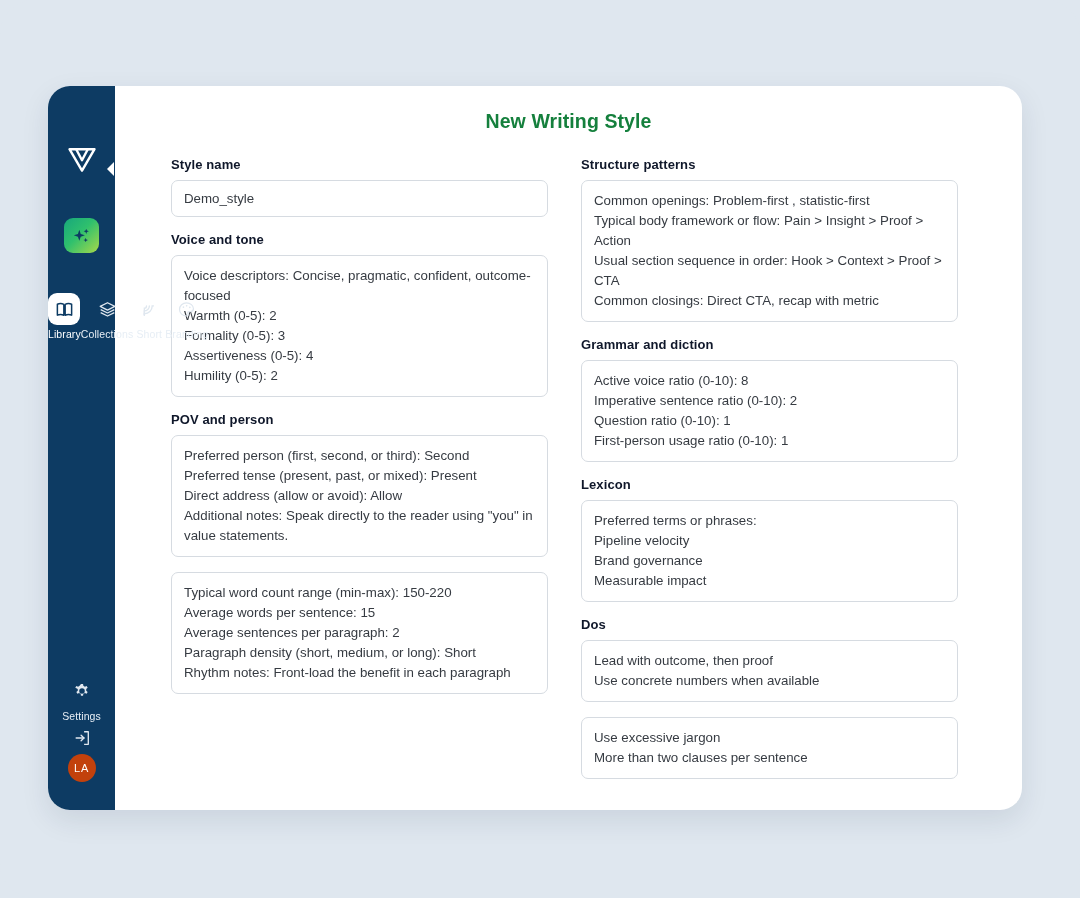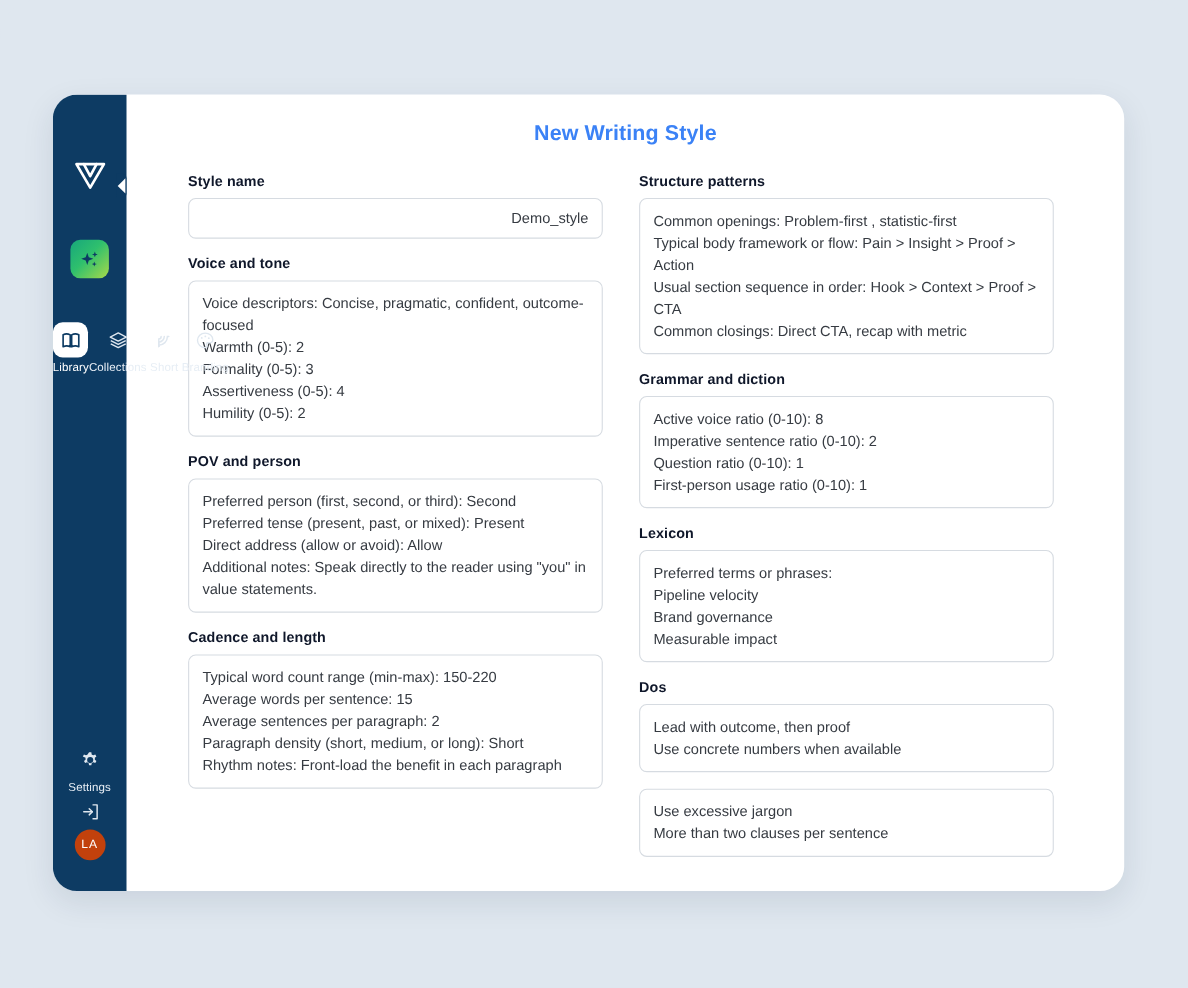--- a/index.html
+++ b/index.html
@@ -128,21 +128,21 @@
   
   .main {
     flex: 1 1 auto;
     padding: 24px 56px 0 56px;
     overflow: hidden;
   }
   .page-title {
     text-align: center;
     font-size: 19.5px;
     font-weight: 700;
-    color: #3b82f6;
+    color: #15803d;
     letter-spacing: .1px;
     margin-bottom: 24px;
   }
   .cols {
     display: flex;
     gap: 33px;
     align-items: flex-start;
   }
   .col { width: 377px; flex: 0 0 377px; }
 
@@ -160,21 +160,21 @@
     border-radius: 7px;
     background: #ffffff;
     color: #363b42;
     font-family: "Liberation Sans", sans-serif;
     font-size: 13.3px;
     line-height: 20px;
     padding: 10px 12px;
     white-space: pre-wrap;
     word-break: break-word;
   }
-  .ctrl.input { padding: 9px 12px; height: 37px; line-height: 18px; text-align: right; }
+  .ctrl.input { padding: 9px 12px; height: 37px; line-height: 18px; }
   .ctrl::selection { background: #cfe2f5; }
 </style>
 </head>
 <body>
 
 <div id="app">
   <div class="window">
 
     <nav class="sidebar">
       <div class="sb-notch"></div>
@@ -294,21 +294,20 @@
 
           <div class="field">
             <div class="field-label">POV and person</div>
             <div class="ctrl" placeholder="POV and person">Preferred person (first, second, or third): Second
 Preferred tense (present, past, or mixed): Present
 Direct address (allow or avoid): Allow
 Additional notes: Speak directly to the reader using "you" in value statements.</div>
           </div>
 
           <div class="field">
-            <div class="field-label">Cadence and length</div>
             <div class="ctrl" placeholder="Cadence and length">Typical word count range (min-max): 150-220
 Average words per sentence: 15
 Average sentences per paragraph: 2
 Paragraph density (short, medium, or long): Short
 Rhythm notes: Front-load the benefit in each paragraph</div>
           </div>
 
         </div>
 
         <div class="col">

